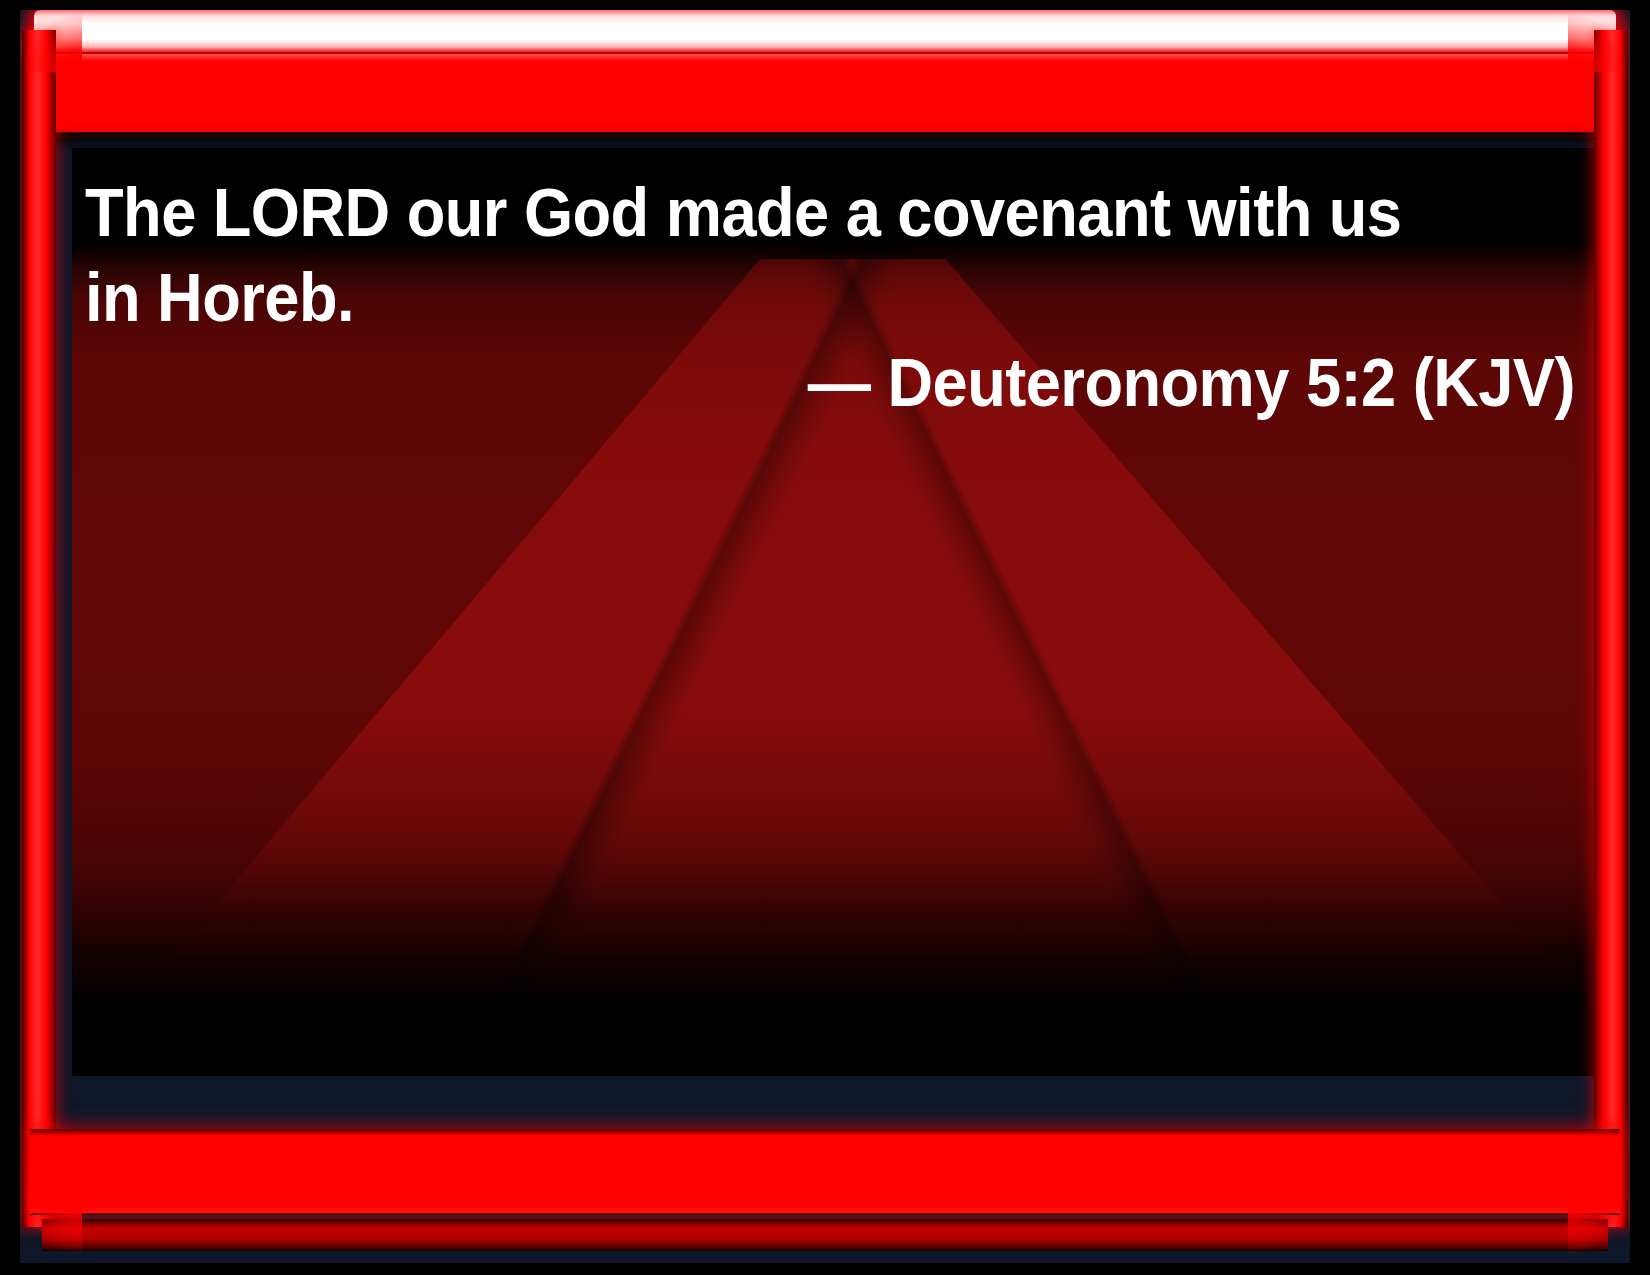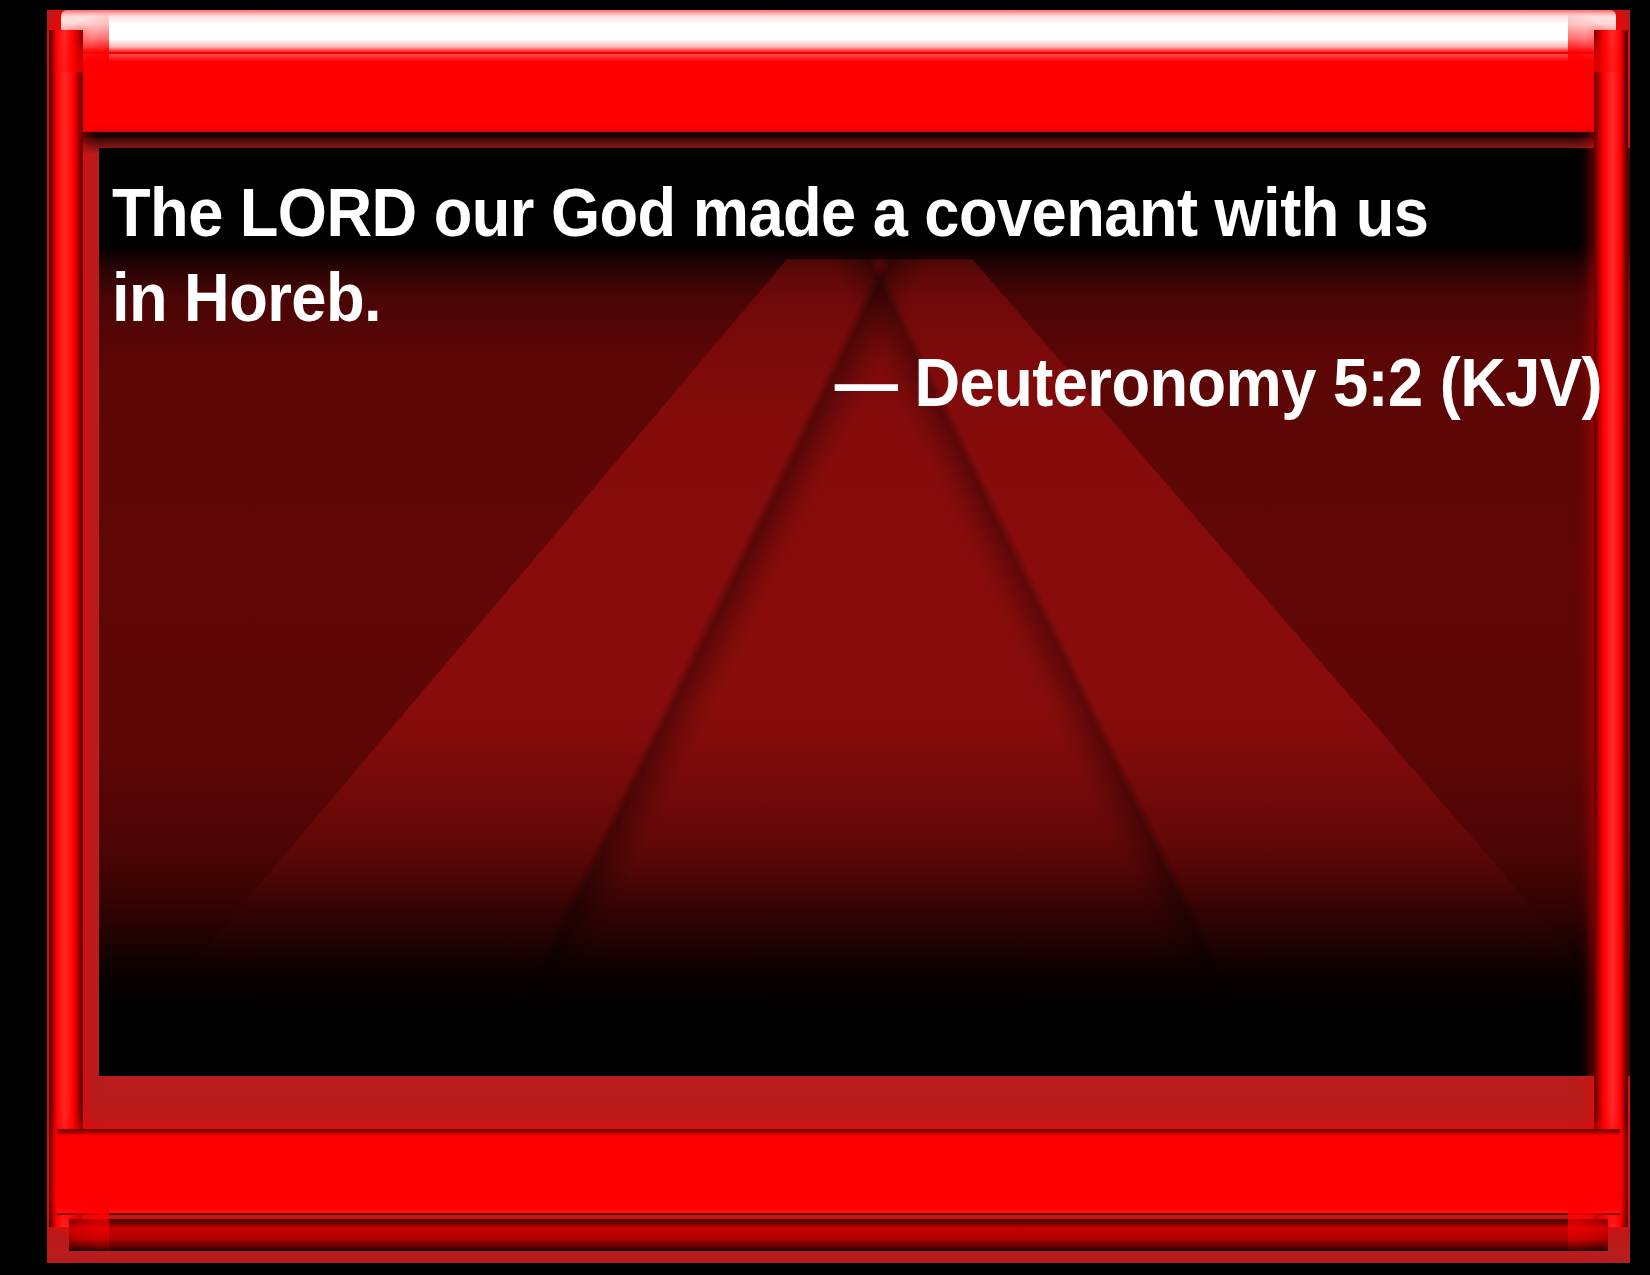--- a/index.html
+++ b/index.html
@@ -22,23 +22,22 @@
     overflow: hidden;
   }
 
   
   .stage {
     position: absolute;
     left: 20px;
     top: 10px;
     right: 20px;
     bottom: 12px;
-    background: #b91c1c;
+    background: #0f172a;
     overflow: hidden;
-    margin-left: 27px;
   }
 
   
 
   
   .bg-base {
     position: absolute;
     left: 52px;
     top: 138px;
     width: 1546px;

